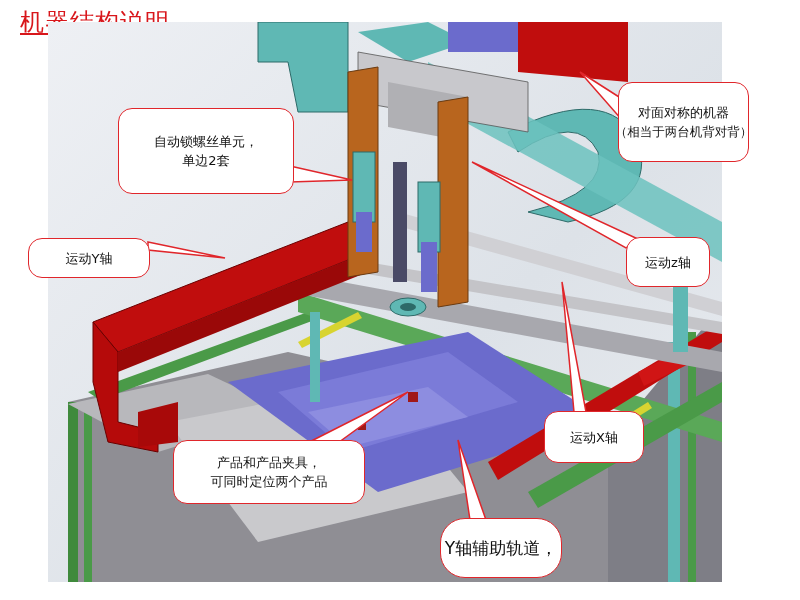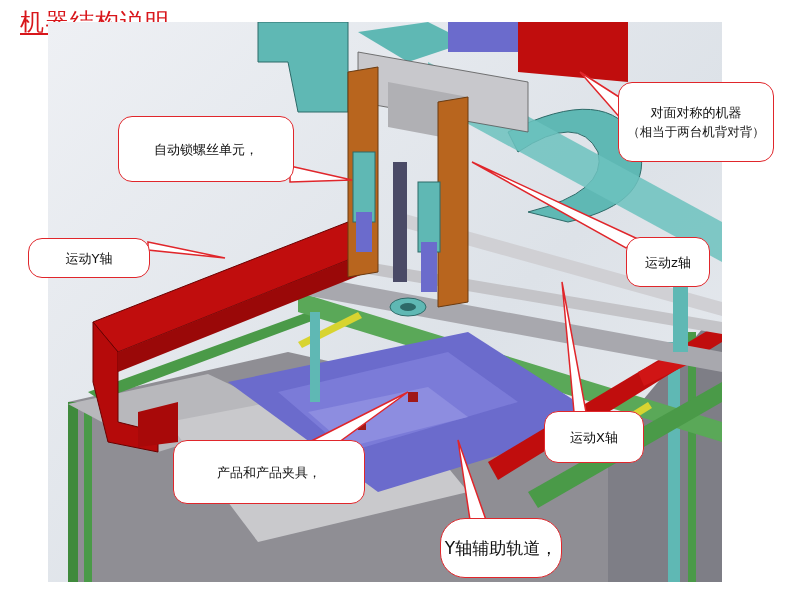--- a/index.html
+++ b/index.html
@@ -115,27 +115,28 @@
     <polygon points="640,240 472,162 626,248"></polygon>
 
     <polygon points="574,412 562,282 586,412"></polygon>
 
     <polygon points="262,466 408,392 306,466"></polygon>
 
     <polygon points="470,520 458,440 486,520"></polygon>
   </g>
 </svg>
 
-<div class="callout" style="left:118px; top:116px; width:176px; height:66px;">
+<div class="callout" style="left:118px; top:108px; width:176px; height:86px;">
   <div>
     <span class="line">自动锁螺丝单元，</span>
+    <span class="line">单边2套</span>
   </div>
 </div>
 
-<div class="callout" style="left:618px; top:82px; width:156px; height:80px;">
+<div class="callout" style="left:618px; top:82px; width:131px; height:80px;">
   <div>
     <span class="line">对面对称的机器</span>
     <span class="line" style="font-size:12.5px;text-align:right;">（相当于两台机背对背）</span>
   </div>
 </div>
 
 <div class="callout" style="left:28px; top:218px; width:122px; height:40px;margin-top:20px;">
   <span class="line">运动Y轴</span>
 </div>
 
@@ -143,20 +144,21 @@
   <span class="line">运动z轴</span>
 </div>
 
 <div class="callout" style="left:544px; top:411px; width:100px; height:52px;text-align:center;">
   <span class="line">运动X轴</span>
 </div>
 
 <div class="callout" style="left:173px; top:440px; width:192px; height:64px;">
   <div>
     <span class="line">产品和产品夹具，</span>
+    <span class="line">可同时定位两个产品</span>
   </div>
 </div>
 
 <div class="callout big" style="left:440px; top:518px; width:122px; height:60px;">
   <div>
     <span class="line">Y轴辅助轨道，</span>
   </div>
 </div>
 
 </body></html>

